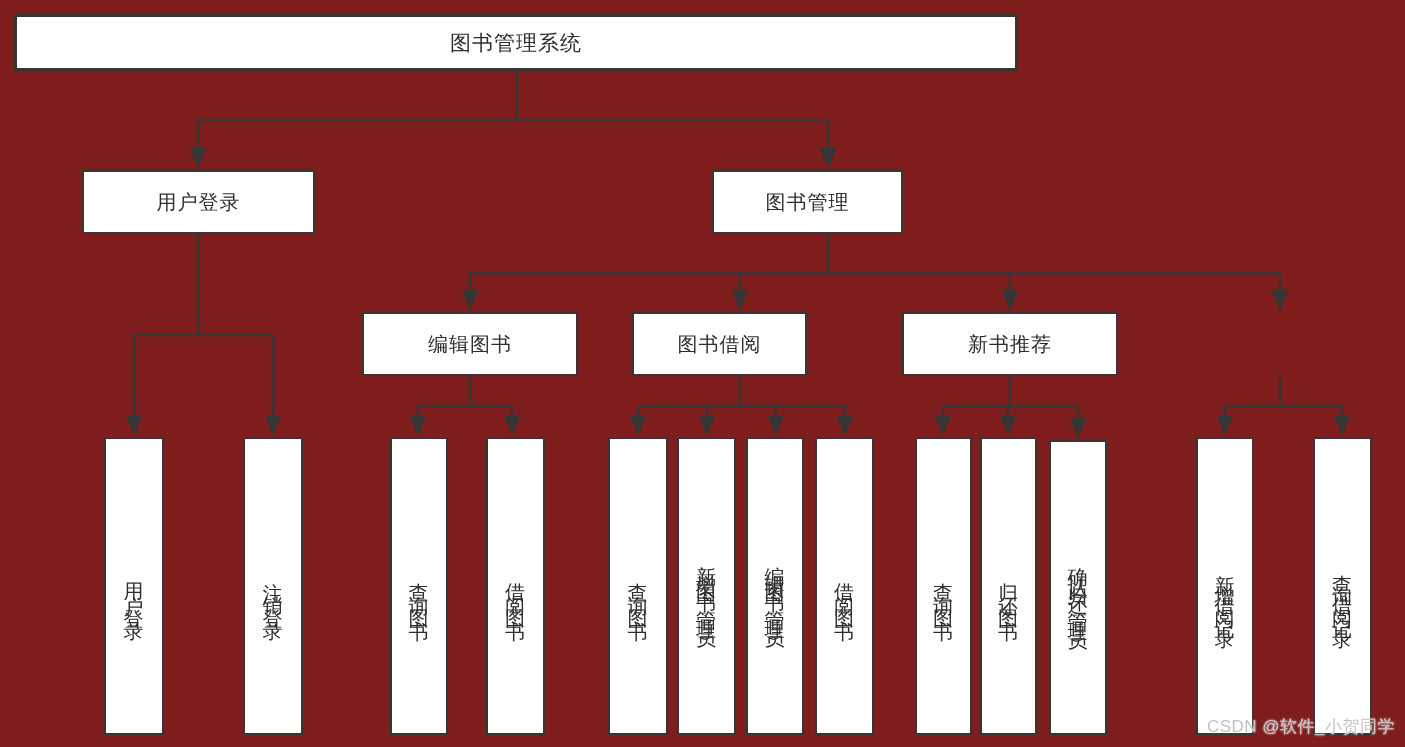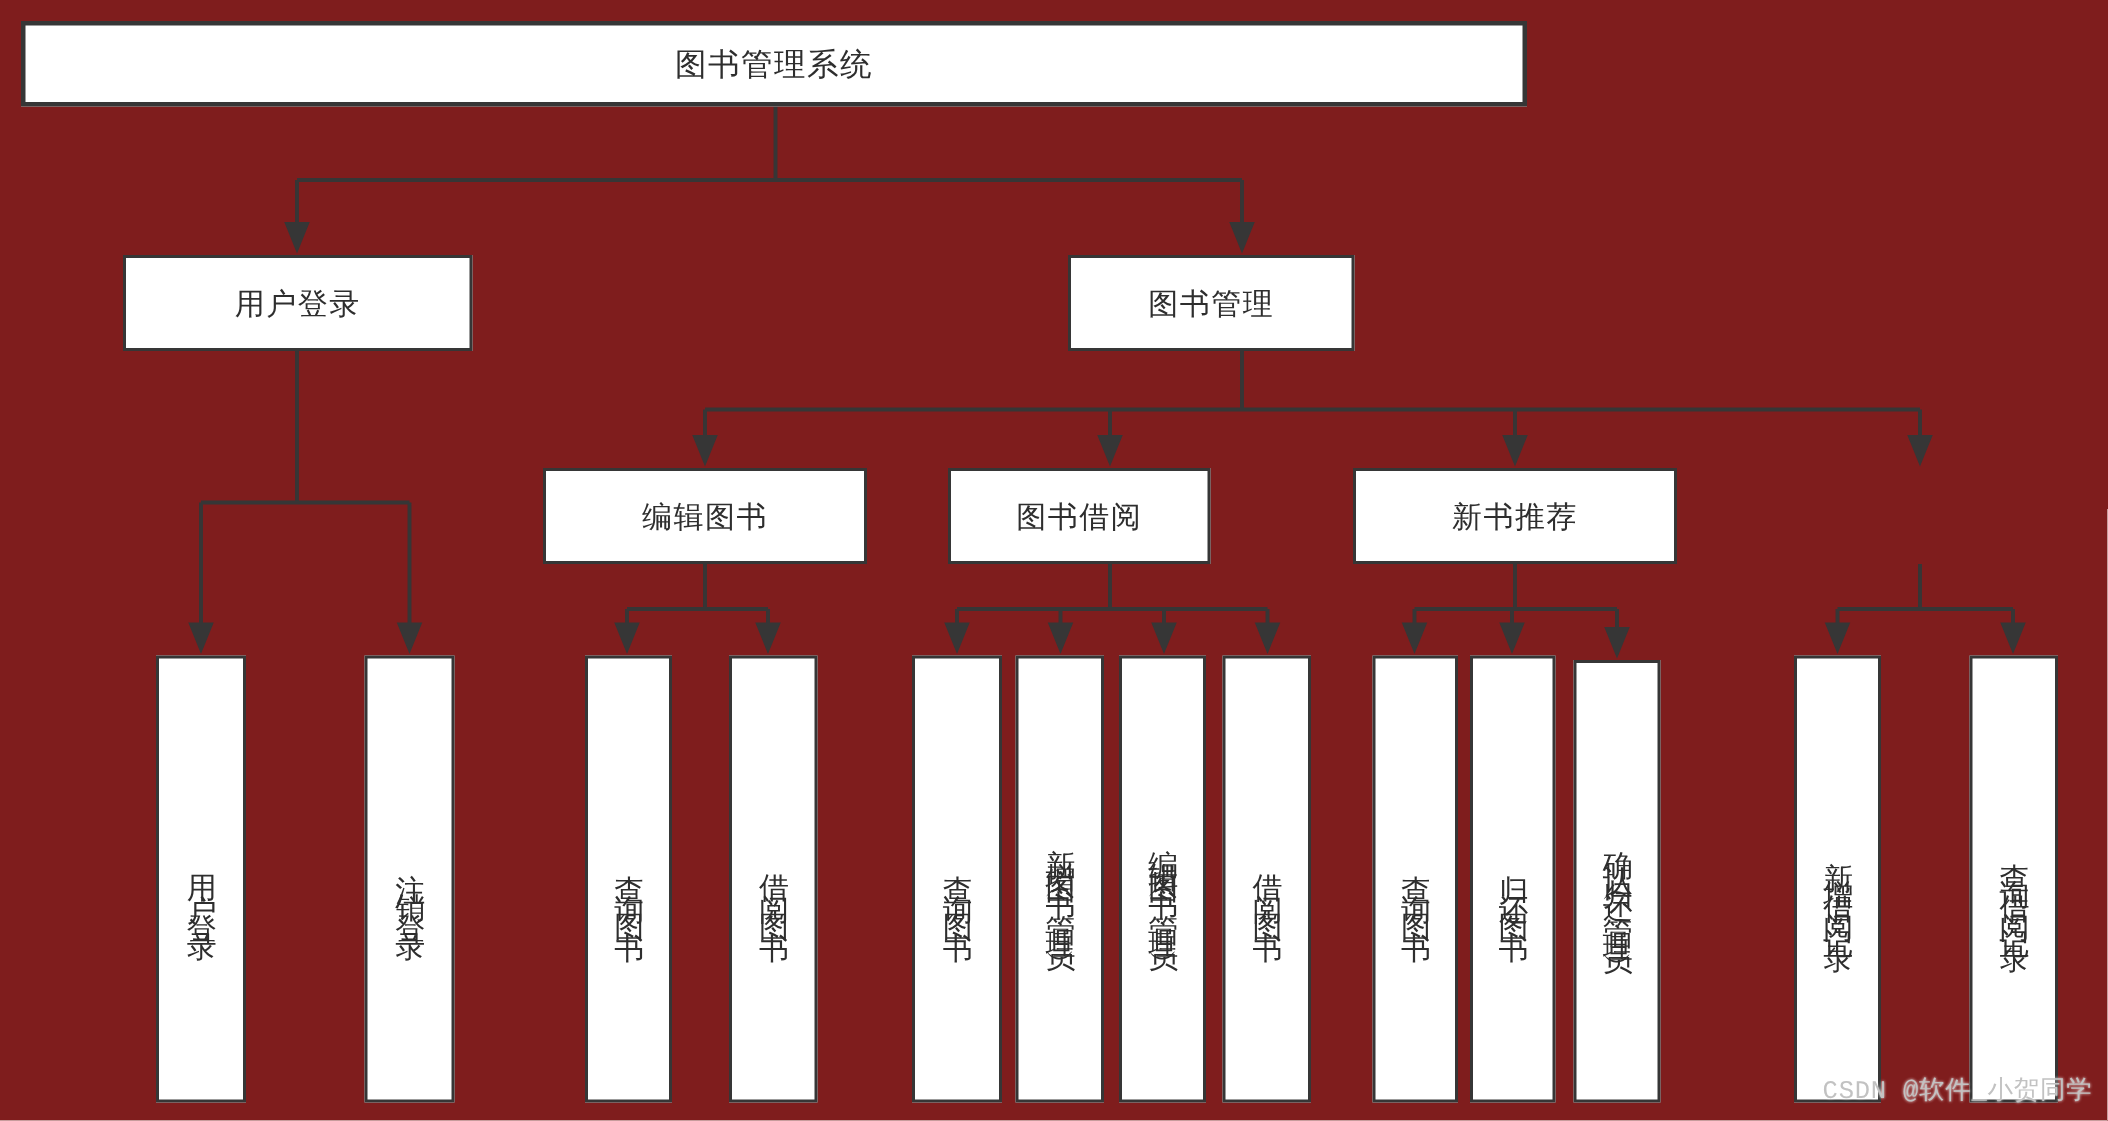--- a/index.html
+++ b/index.html
@@ -34,21 +34,20 @@
   .sp11{letter-spacing:11px;text-indent:11px;}
   .sp9{letter-spacing:9px;text-indent:9px;}
   .watermark{
     position:absolute;
     right:10px;bottom:9px;
     font-size:17px;
     color:#c2c2c2;
     letter-spacing:0.5px;
     z-index:5;
     text-shadow:0 0 2px #ffffff;
-    font-family:Liberation Mono, monospace;
   }
 </style>
 </head>
 <body>
 
 <div class="canvas">
 
   <svg class="wires" viewBox="0 0 1405 747" xmlns="http://www.w3.org/2000/svg">
     <g stroke="#363636" stroke-width="2.6" fill="none">
 

